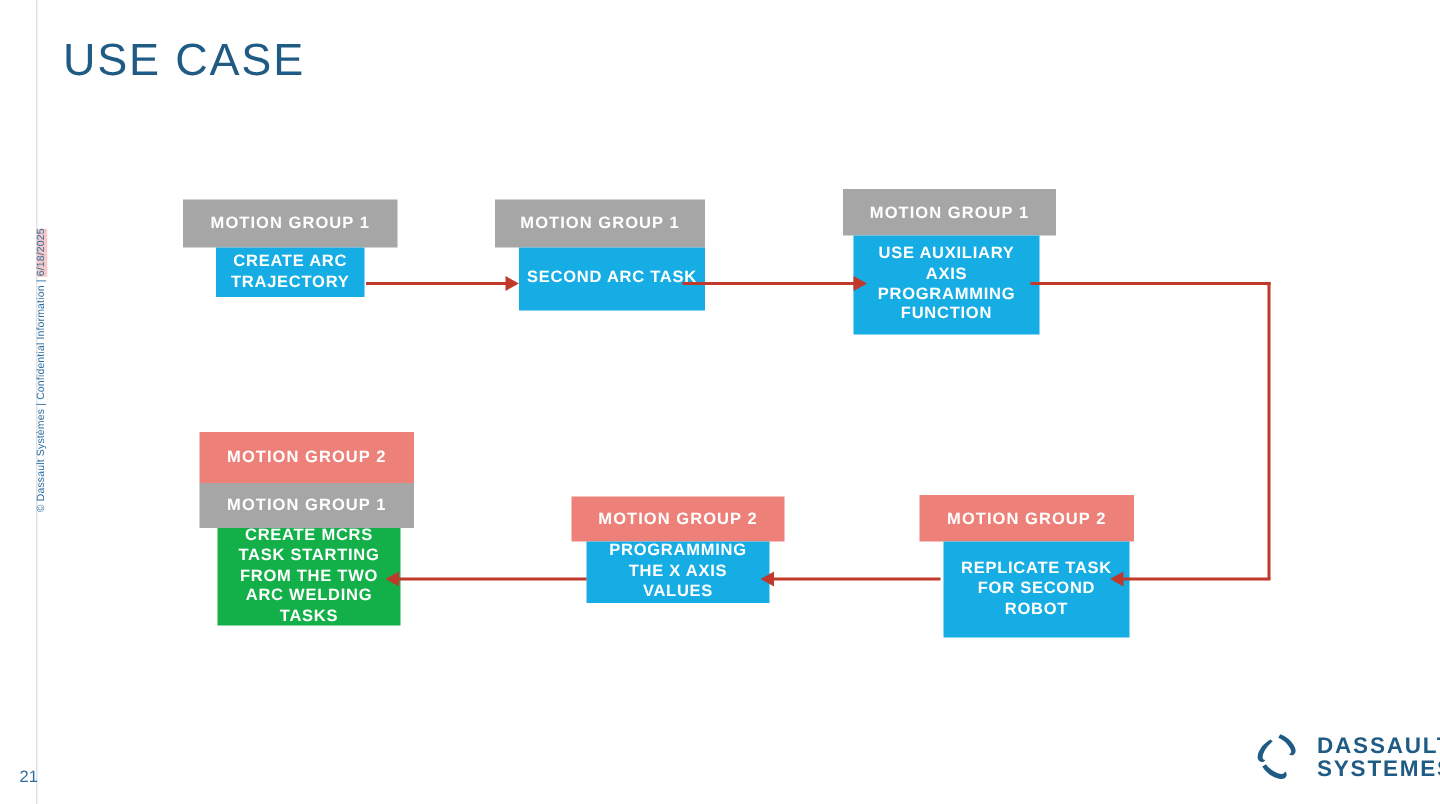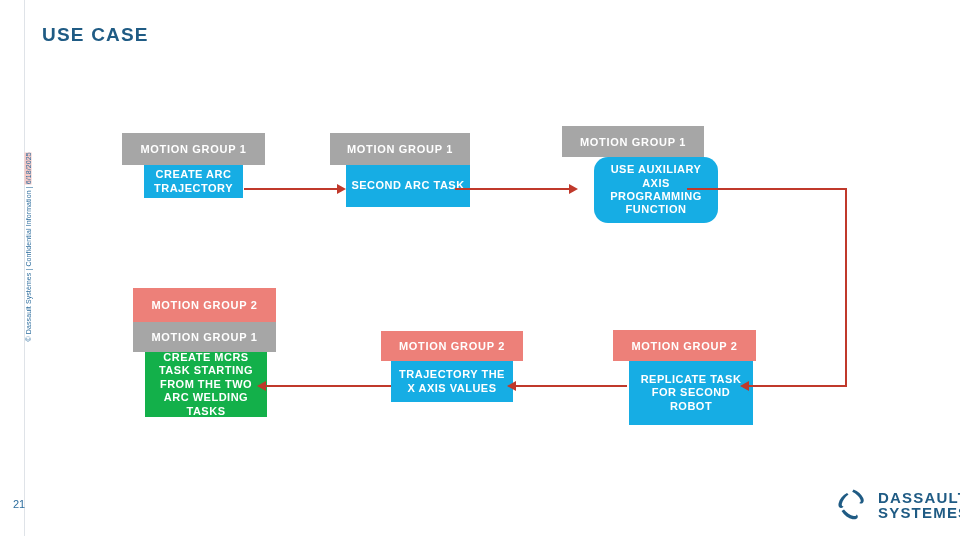--- a/index.html
+++ b/index.html
@@ -27,30 +27,30 @@
     left: 24px;
     top: 0;
     width: 1px;
     height: 536px;
     background: #dfe3e8;
   }
   .page-title {
     position: absolute;
     left: 42px;
     top: 24px;
-    font-size: 19px;
-    font-weight: bold;
+    font-size: 30px;
+    font-weight: normal;
     letter-spacing: 1.2px;
     color: #1f5b84;
     font-family: "Liberation Sans", sans-serif;
   }
   .page-number {
     position: absolute;
     left: 13px;
-    top: 498px;
+    top: 512px;
     font-size: 11px;
     color: #2e6e9e;
   }
   .confidential {
     position: absolute;
     left: -62px;
     top: 248px;
     width: 180px;
     transform: rotate(-90deg);
     transform-origin: center center;
@@ -164,31 +164,31 @@
     <div class="body-box cyan" style="position:absolute; left:22px; top:32px; width:99px; height:33px;">CREATE ARC TRAJECTORY</div>
   </div>
 
   <div class="node" style="left:330px; top:133px; width:140px;">
     <div class="band gray" style="width:140px; height:32px;">MOTION GROUP 1</div>
     <div class="body-box cyan" style="position:absolute; left:16px; top:32px; width:124px; height:42px;">SECOND ARC TASK</div>
   </div>
 
   <div class="node" style="left:562px; top:126px; width:142px;">
     <div class="band gray" style="width:142px; height:31px;">MOTION GROUP 1</div>
-    <div class="body-box cyan" style="position:absolute; left:32px; top:31px; width:124px; height:66px;border-radius:14px;">USE AUXILIARY AXIS PROGRAMMING FUNCTION</div>
+    <div class="body-box cyan" style="position:absolute; left:7px; top:31px; width:124px; height:66px;">USE AUXILIARY AXIS PROGRAMMING FUNCTION</div>
   </div>
 
   <div class="node" style="left:613px; top:330px; width:143px;">
     <div class="band salmon" style="width:143px; height:31px;">MOTION GROUP 2</div>
     <div class="body-box cyan" style="position:absolute; left:16px; top:31px; width:124px; height:64px;">REPLICATE TASK FOR SECOND ROBOT</div>
   </div>
 
   <div class="node" style="left:381px; top:331px; width:142px;">
     <div class="band salmon" style="width:142px; height:30px;">MOTION GROUP 2</div>
-    <div class="body-box cyan" style="position:absolute; left:10px; top:30px; width:122px; height:41px;">TRAJECTORY THE X AXIS VALUES</div>
+    <div class="body-box cyan" style="position:absolute; left:10px; top:30px; width:122px; height:41px;">PROGRAMMING THE X AXIS VALUES</div>
   </div>
 
   <div class="node" style="left:133px; top:288px; width:143px;">
     <div class="band salmon" style="width:143px; height:34px;">MOTION GROUP 2</div>
     <div class="band gray" style="width:143px; height:30px;">MOTION GROUP 1</div>
     <div class="body-box green" style="position:absolute; left:12px; top:64px; width:122px; height:65px;">CREATE MCRS TASK STARTING FROM THE TWO ARC WELDING TASKS</div>
   </div>
 
   <div class="conn h" style="left:244px; top:188px; width:94px;"></div>
   <div class="arrowhead right" style="left:337px; top:184px;"></div>

